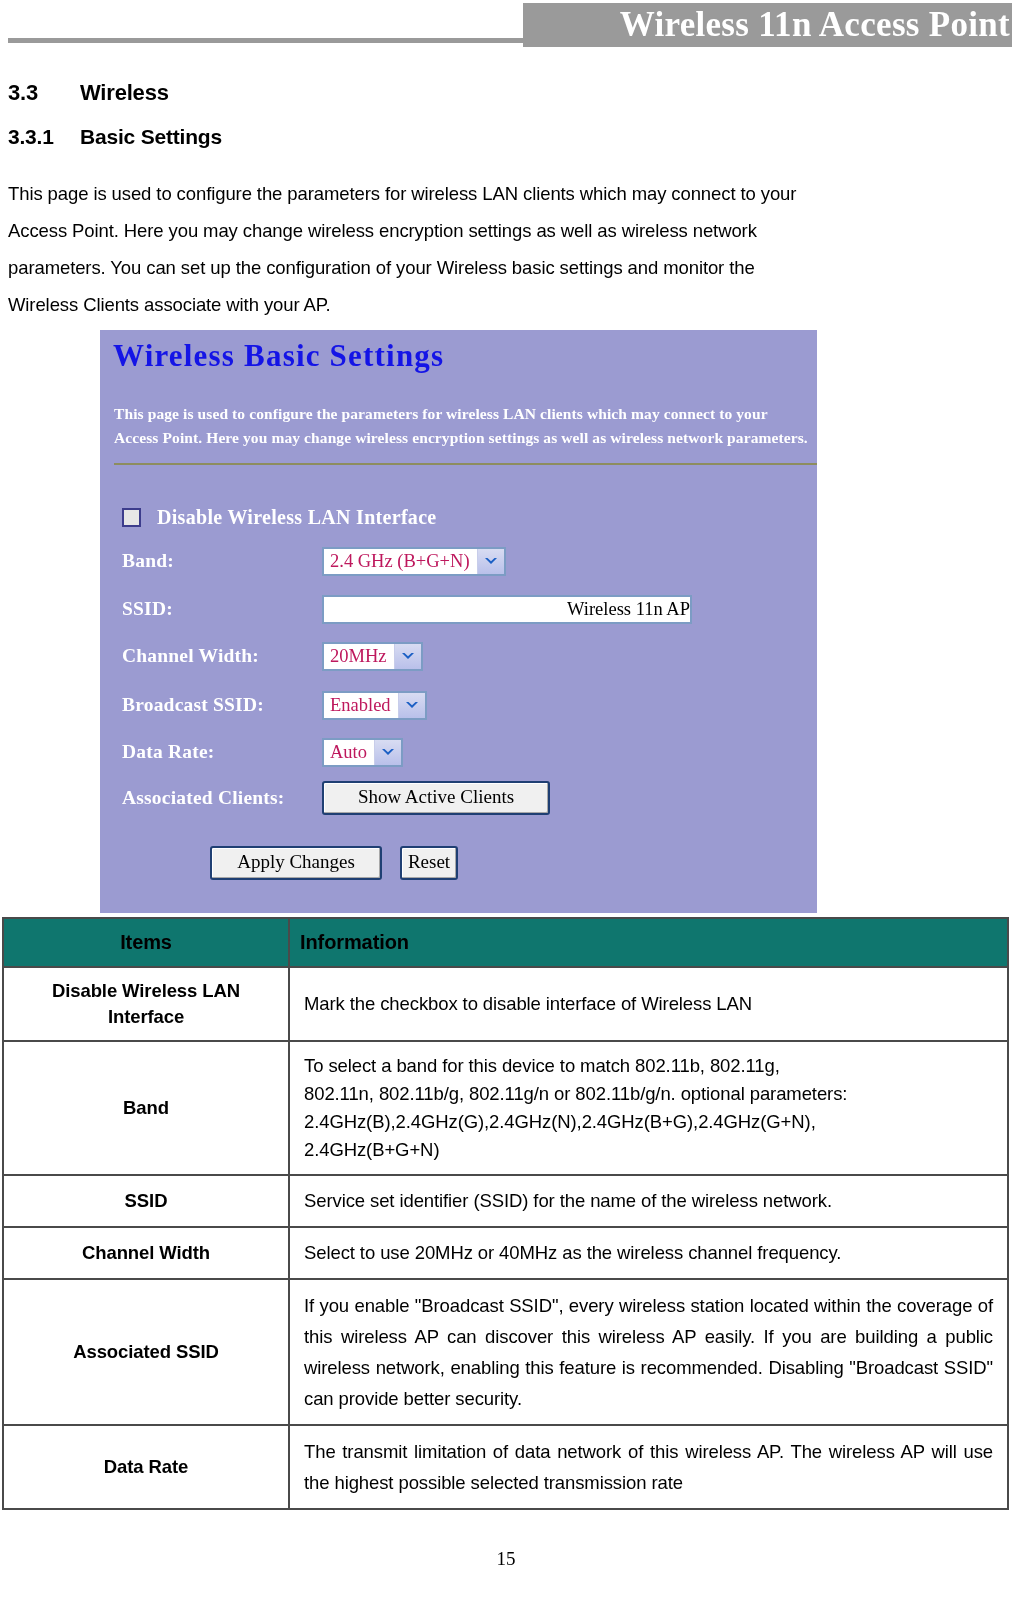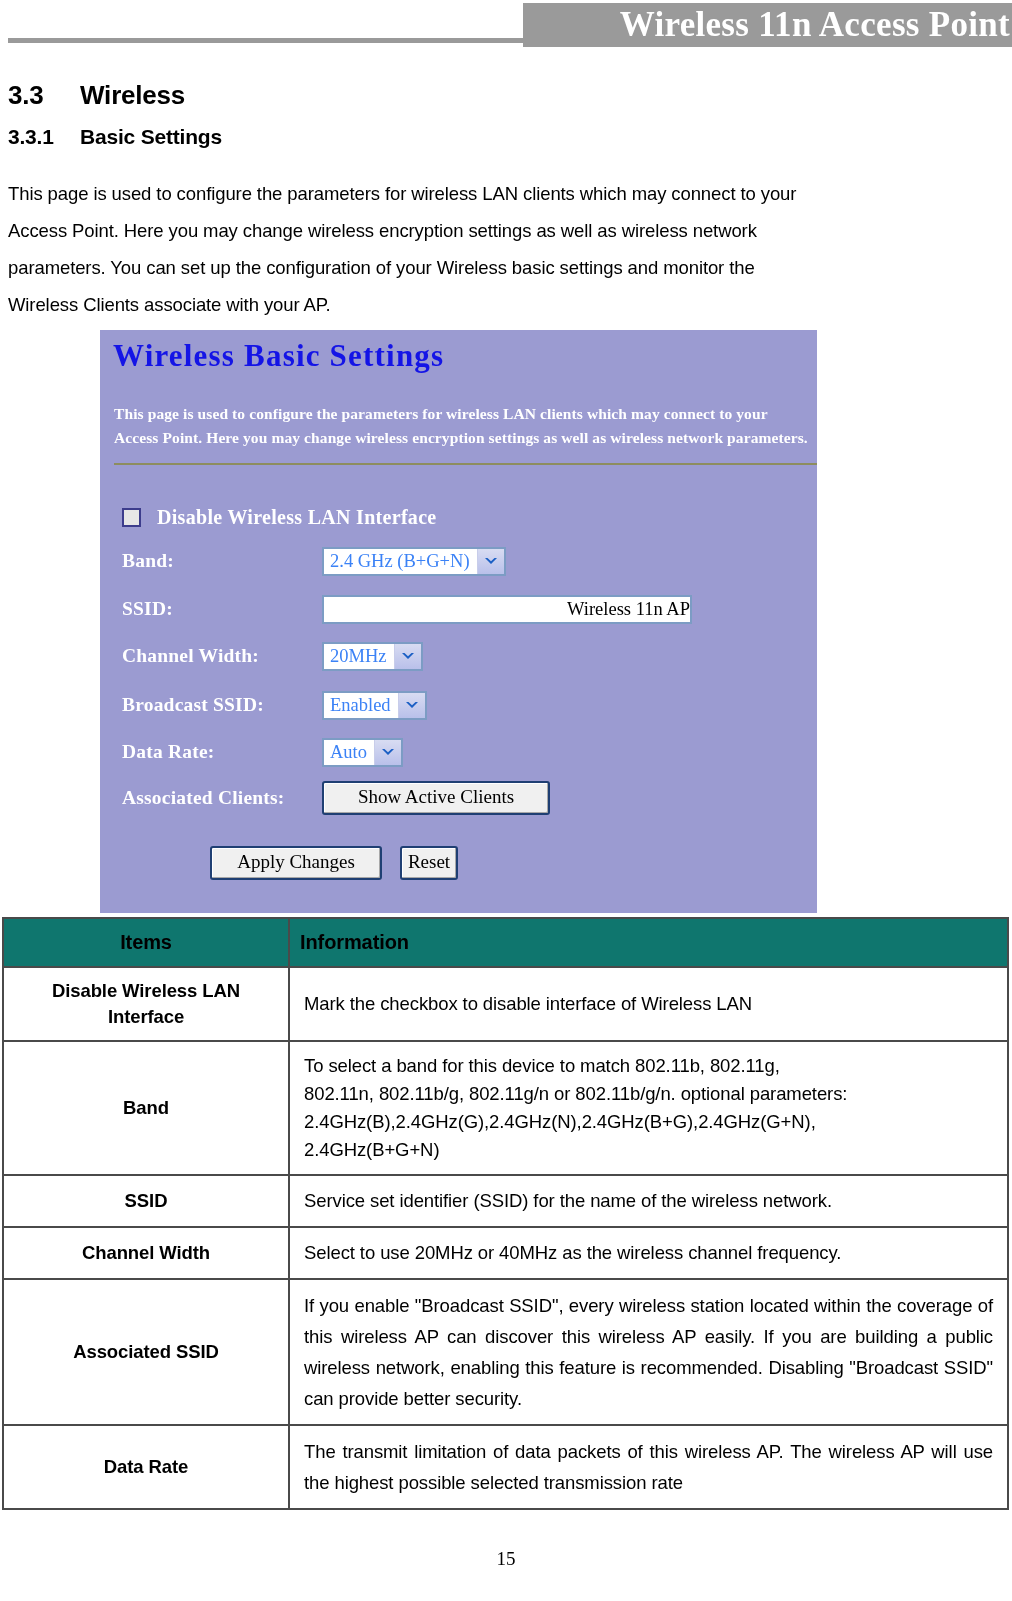--- a/index.html
+++ b/index.html
@@ -49,21 +49,21 @@
     box-sizing: border-box;
     letter-spacing: 0.3px;
     white-space: nowrap;
   }
 
   
   .h2 {
     position: absolute;
     left: 8px;
     top: 80px;
-    font-size: 26px;
+    font-size: 22px;
     font-weight: bold;
     letter-spacing: -0.2px;
   }
   .h2 .num { display: inline-block; width: 72px; }
 
   .h3 {
     position: absolute;
     left: 8px;
     top: 125px;
     font-size: 21px;
@@ -180,21 +180,21 @@
     height: 29px;
     background: #ffffff;
     border: 2px solid #7c9cc4;
     box-sizing: border-box;
     flex: 0 0 auto;
   }
   .sel .val {
     padding: 0 7px 0 6px;
     font-size: 18.5px;
     line-height: 25px;
-    color: #3b82f6;
+    color: #be185d;
     white-space: nowrap;
     font-family: "Liberation Serif", serif;
   }
   .sel .arrow {
     width: 26px;
     background: linear-gradient(180deg,#d8dcf2 0%, #b9c0ea 100%);
     border-left: 1px solid #c8cdea;
     display: flex;
     align-items: center;
     justify-content: center;
@@ -430,18 +430,18 @@
     <tr>
       <td class="item">Channel Width</td>
       <td class="info">Select to use 20MHz or 40MHz as the wireless channel frequency.</td>
     </tr>
     <tr>
       <td class="item">Associated SSID</td>
       <td class="info justify">If you enable "Broadcast SSID", every wireless station located within the coverage of this wireless AP can discover this wireless AP easily. If you are building a public wireless network, enabling this feature is recommended. Disabling "Broadcast SSID" can provide better security.</td>
     </tr>
     <tr>
       <td class="item">Data Rate</td>
-      <td class="info justify">The transmit limitation of data packets of this wireless AP. The wireless AP will use the highest possible selected transmission rate</td>
+      <td class="info justify">The transmit limitation of data network of this wireless AP. The wireless AP will use the highest possible selected transmission rate</td>
     </tr>
   </tbody>
 </table>
 
 <div class="page-no">15</div>
 
 </body></html>

